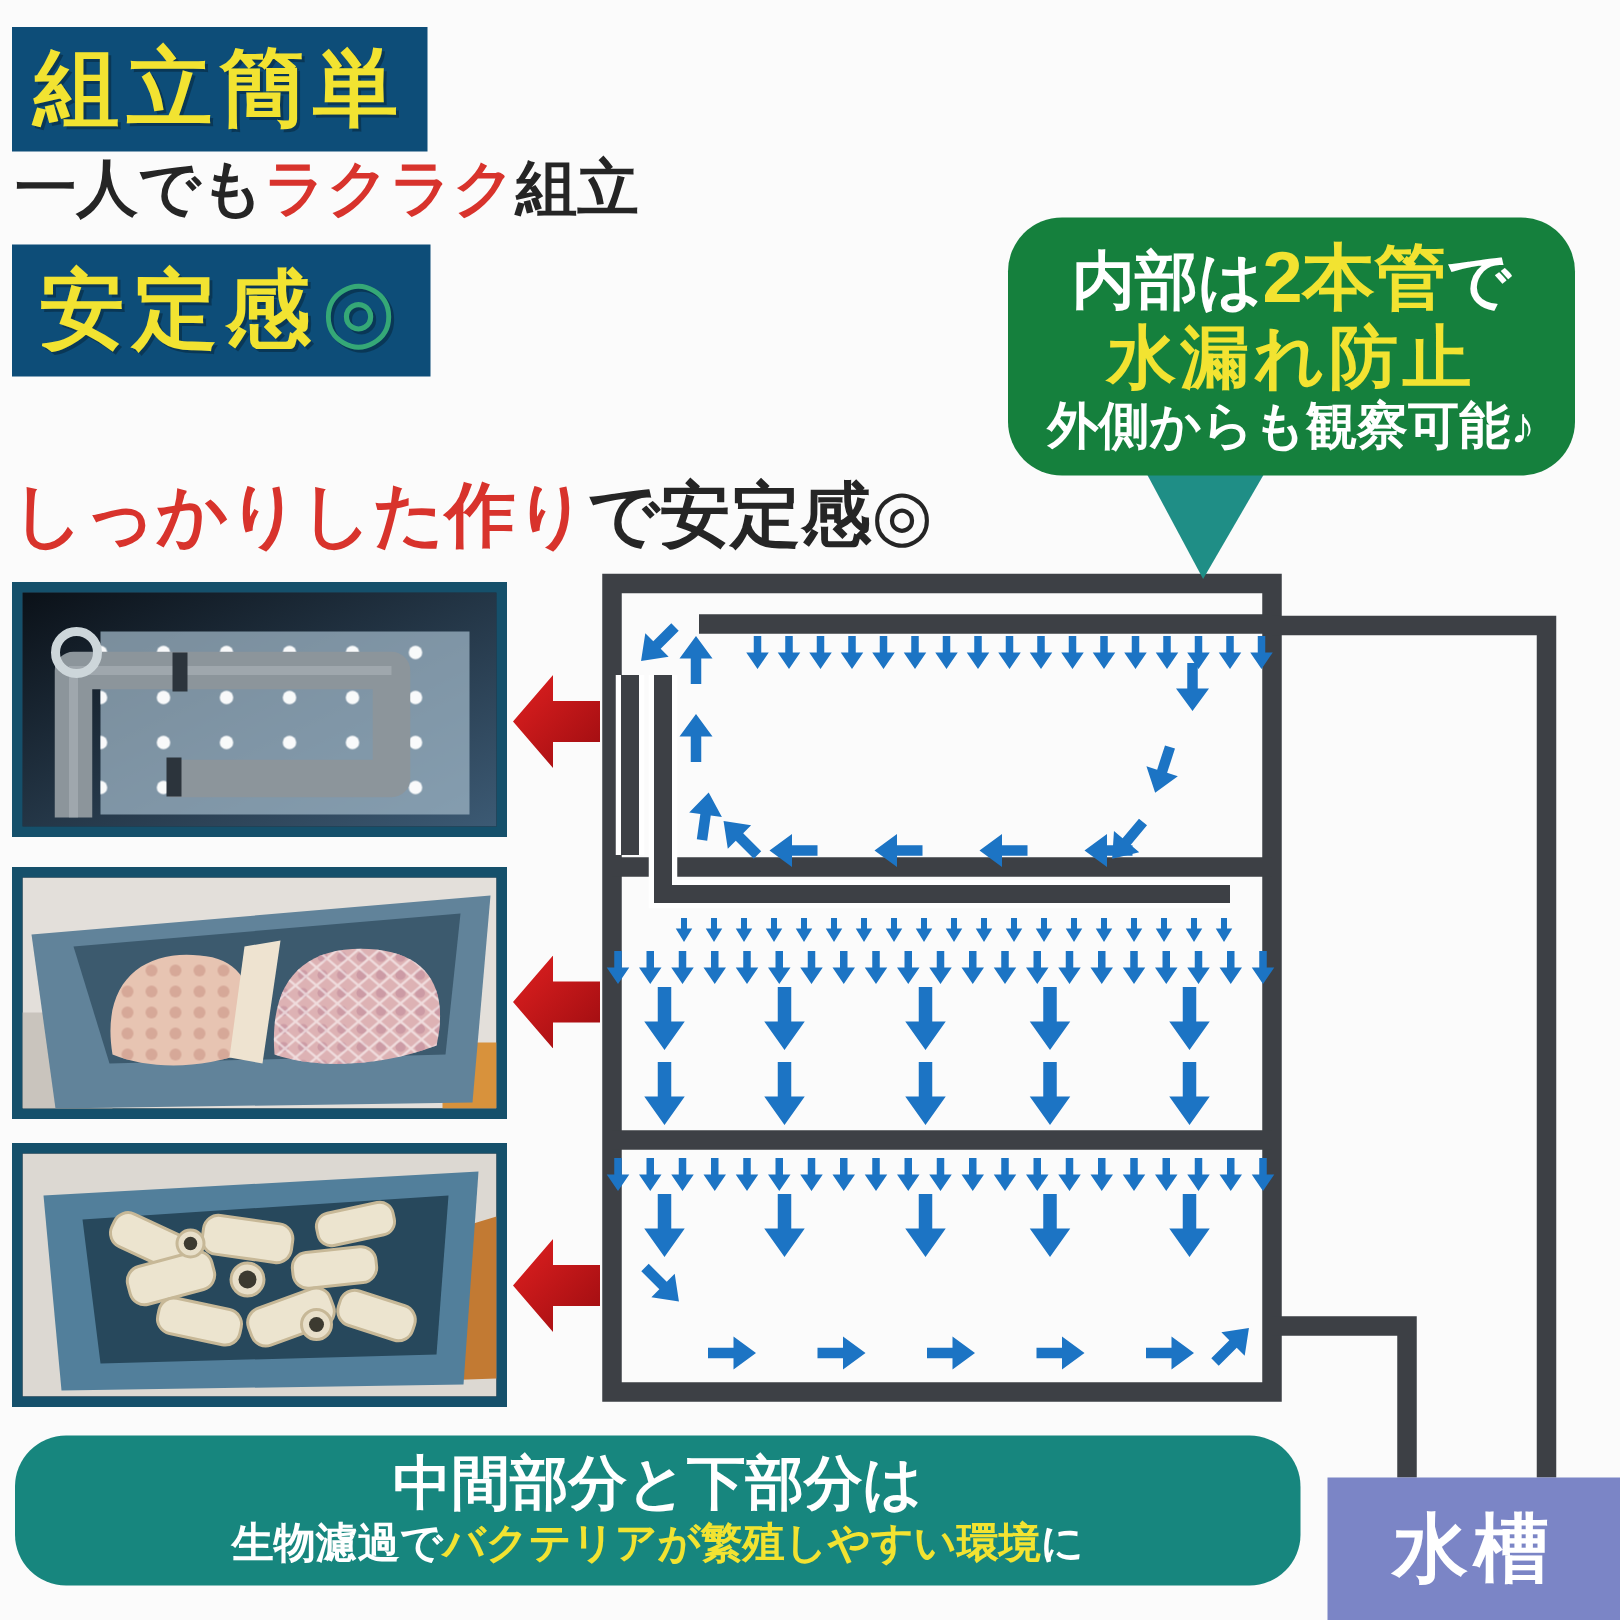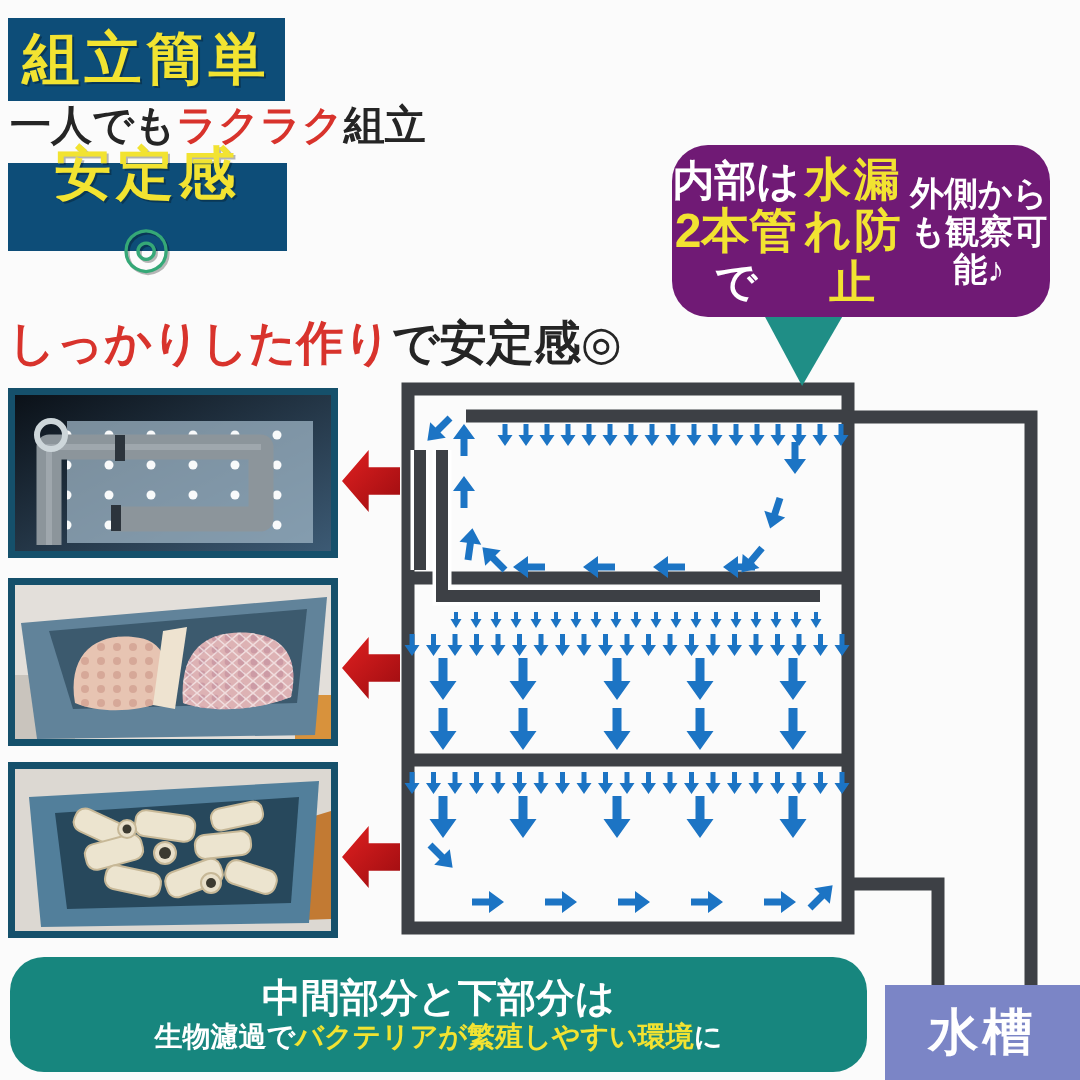--- a/index.html
+++ b/index.html
@@ -3,30 +3,30 @@
 <meta charset="utf-8">
 <style>
   html,body{margin:0;padding:0;background:#fafafa;}
   #stage{position:relative;width:1080px;height:1080px;background:#fbfbfb;overflow:hidden;
          font-family:"Liberation Sans","DejaVu Sans",sans-serif;font-weight:900;}
   .abs{position:absolute;}
   
   .badge{background:#0d4d78;color:#f2e331;display:flex;align-items:center;justify-content:center;
          letter-spacing:5px;text-shadow:2px 2px 0 rgba(0,0,0,.28);z-index:5;}
   #badge1{left:8px;top:18px;width:277px;height:83px;font-size:57px;}
-  #badge2{left:8px;top:163px;width:279px;height:88px;font-size:57px;flex-direction:column;}
+  #badge2{left:8px;top:163px;width:279px;height:88px;font-size:57px;}
   #badge2 .mark{color:#35a877;margin-left:2px;}
   .headline{z-index:5;color:#252525;white-space:nowrap;letter-spacing:0px;}
   #line-assembly{left:10px;top:98px;font-size:41px;}
   #line-material{left:8px;top:256px;font-size:46px;}
   #line-build{left:8px;top:312px;font-size:47px;}
   .red{color:#d8332c;}
   
-  #bubble{left:672px;top:145px;width:378px;height:172px;background:#701a75;border-radius:36px;
-          z-index:3;display:flex;align-items:center;justify-content:center;
+  #bubble{left:672px;top:145px;width:378px;height:172px;background:#15803d;border-radius:36px;
+          z-index:3;display:flex;flex-direction:column;align-items:center;justify-content:center;
           color:#fff;text-align:center;line-height:1.12;}
   #bubble .b1{font-size:42px;}
   #bubble .b2{font-size:46px;color:#f2e331;letter-spacing:3px;}
   #bubble .b3{font-size:34px;letter-spacing:0px;}
   #bubble .yel{color:#f2e331;font-size:48px;}
   #bubble-tail{left:756px;top:300px;width:96px;height:86px;background:#1f8e86;
                clip-path:polygon(0 0,100% 0,48% 100%);z-index:2;}
   
   .photo{border:7px solid #15506b;background:#203040;z-index:3;}
   #photo1{left:8px;top:388px;width:316px;height:156px;}
@@ -34,21 +34,21 @@
   #photo3{left:8px;top:762px;width:316px;height:162px;}
   .photo svg{display:block;}
   
   .red-arrow{width:58px;height:62px;left:342px;z-index:3;
              background:linear-gradient(135deg,#e02020,#9c0c10);
              clip-path:polygon(0 50%,46% 0,46% 28%,100% 28%,100% 72%,46% 72%,46% 100%);}
   #rarrow1{top:450px;} #rarrow2{top:637px;} #rarrow3{top:826px;}
   
   #flow{left:0;top:0;z-index:1;}
   
-  #banner{left:10px;top:957px;width:857px;height:115px;background:#17867e;border-radius:34px;
+  #banner{left:10px;top:957px;width:857px;height:100px;background:#17867e;border-radius:34px;
           z-index:4;display:flex;flex-direction:column;align-items:center;justify-content:center;
           color:#fff;line-height:1.15;}
   #banner .l1{font-size:39px;}
   #banner .l2{font-size:28px;white-space:nowrap;}
   #banner .yel{color:#f2e331;}
   
   #tank{left:885px;top:985px;width:195px;height:95px;background:#7b85c6;z-index:3;
         display:flex;align-items:center;justify-content:center;color:#fff;font-size:50px;
         letter-spacing:4px;}
 </style>

